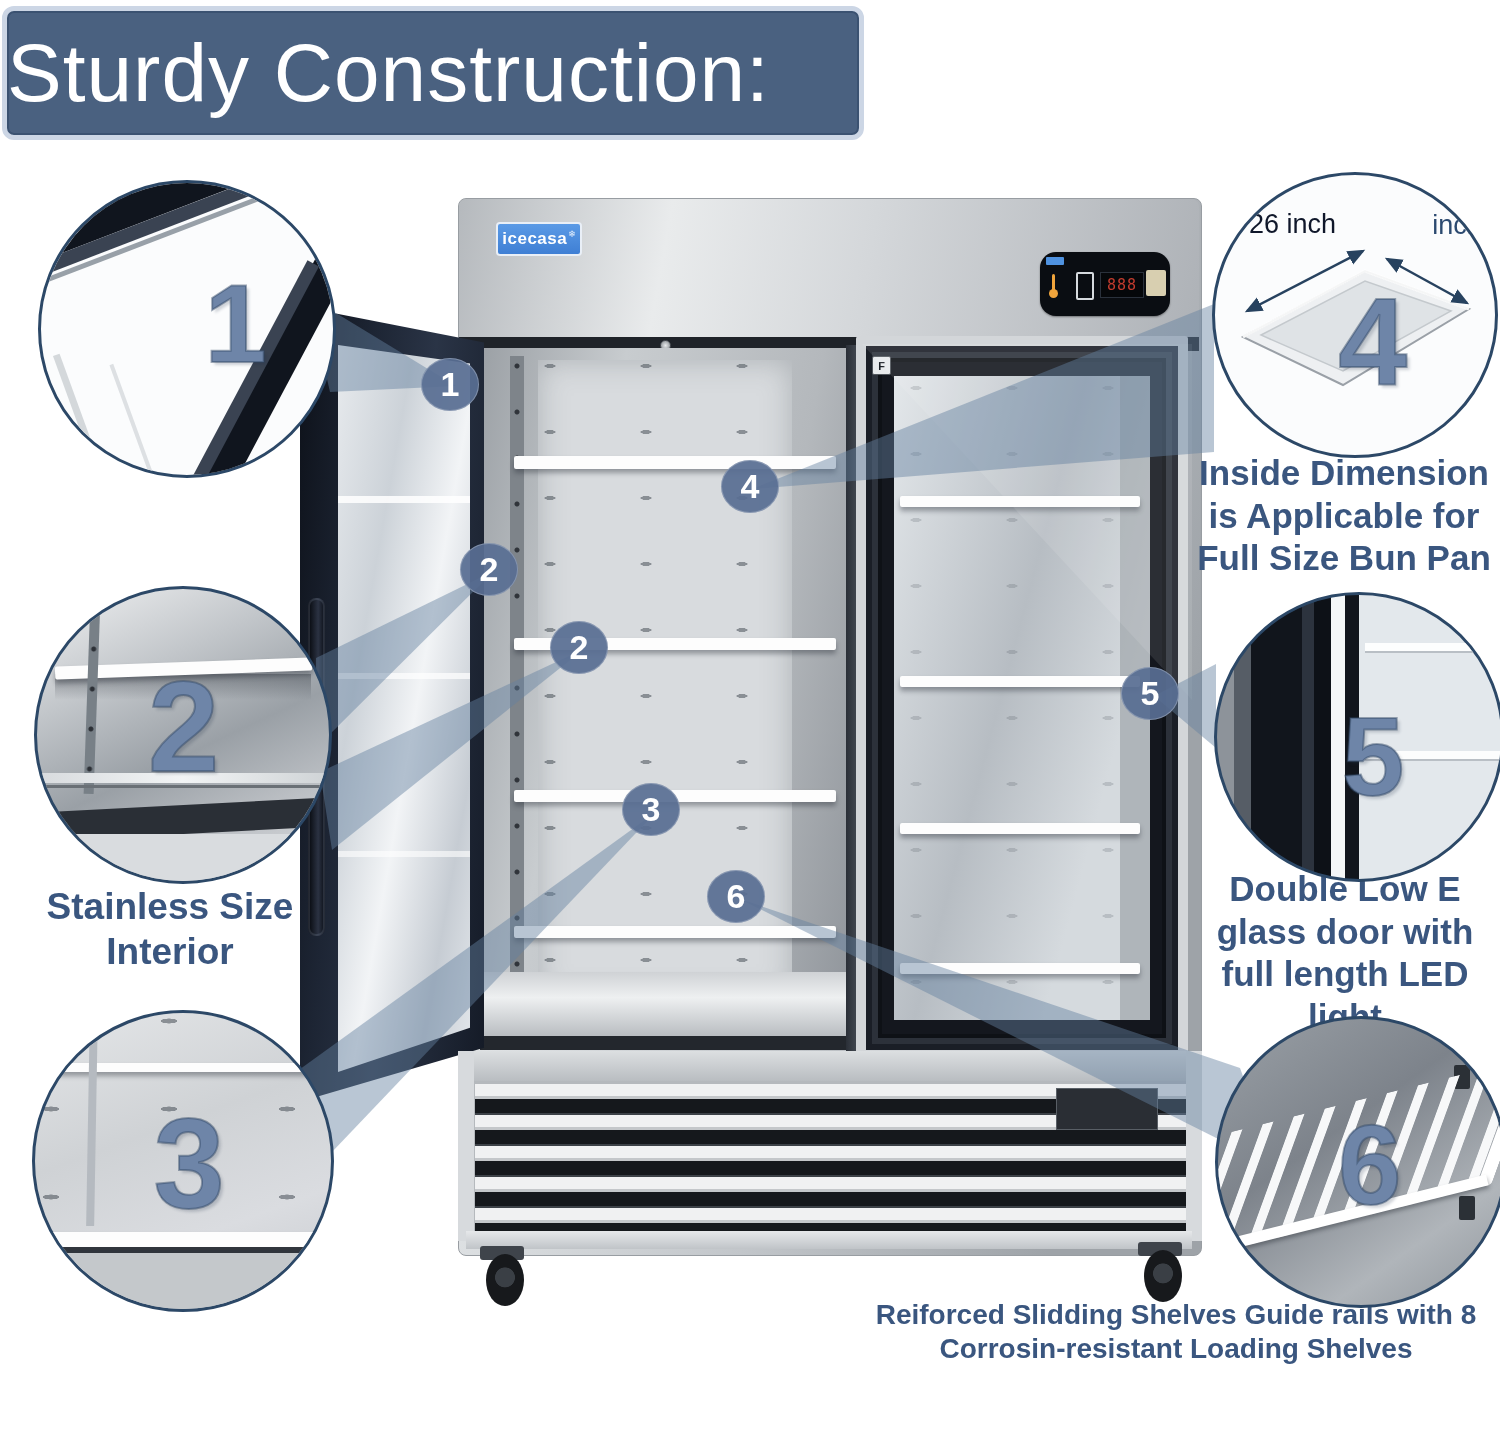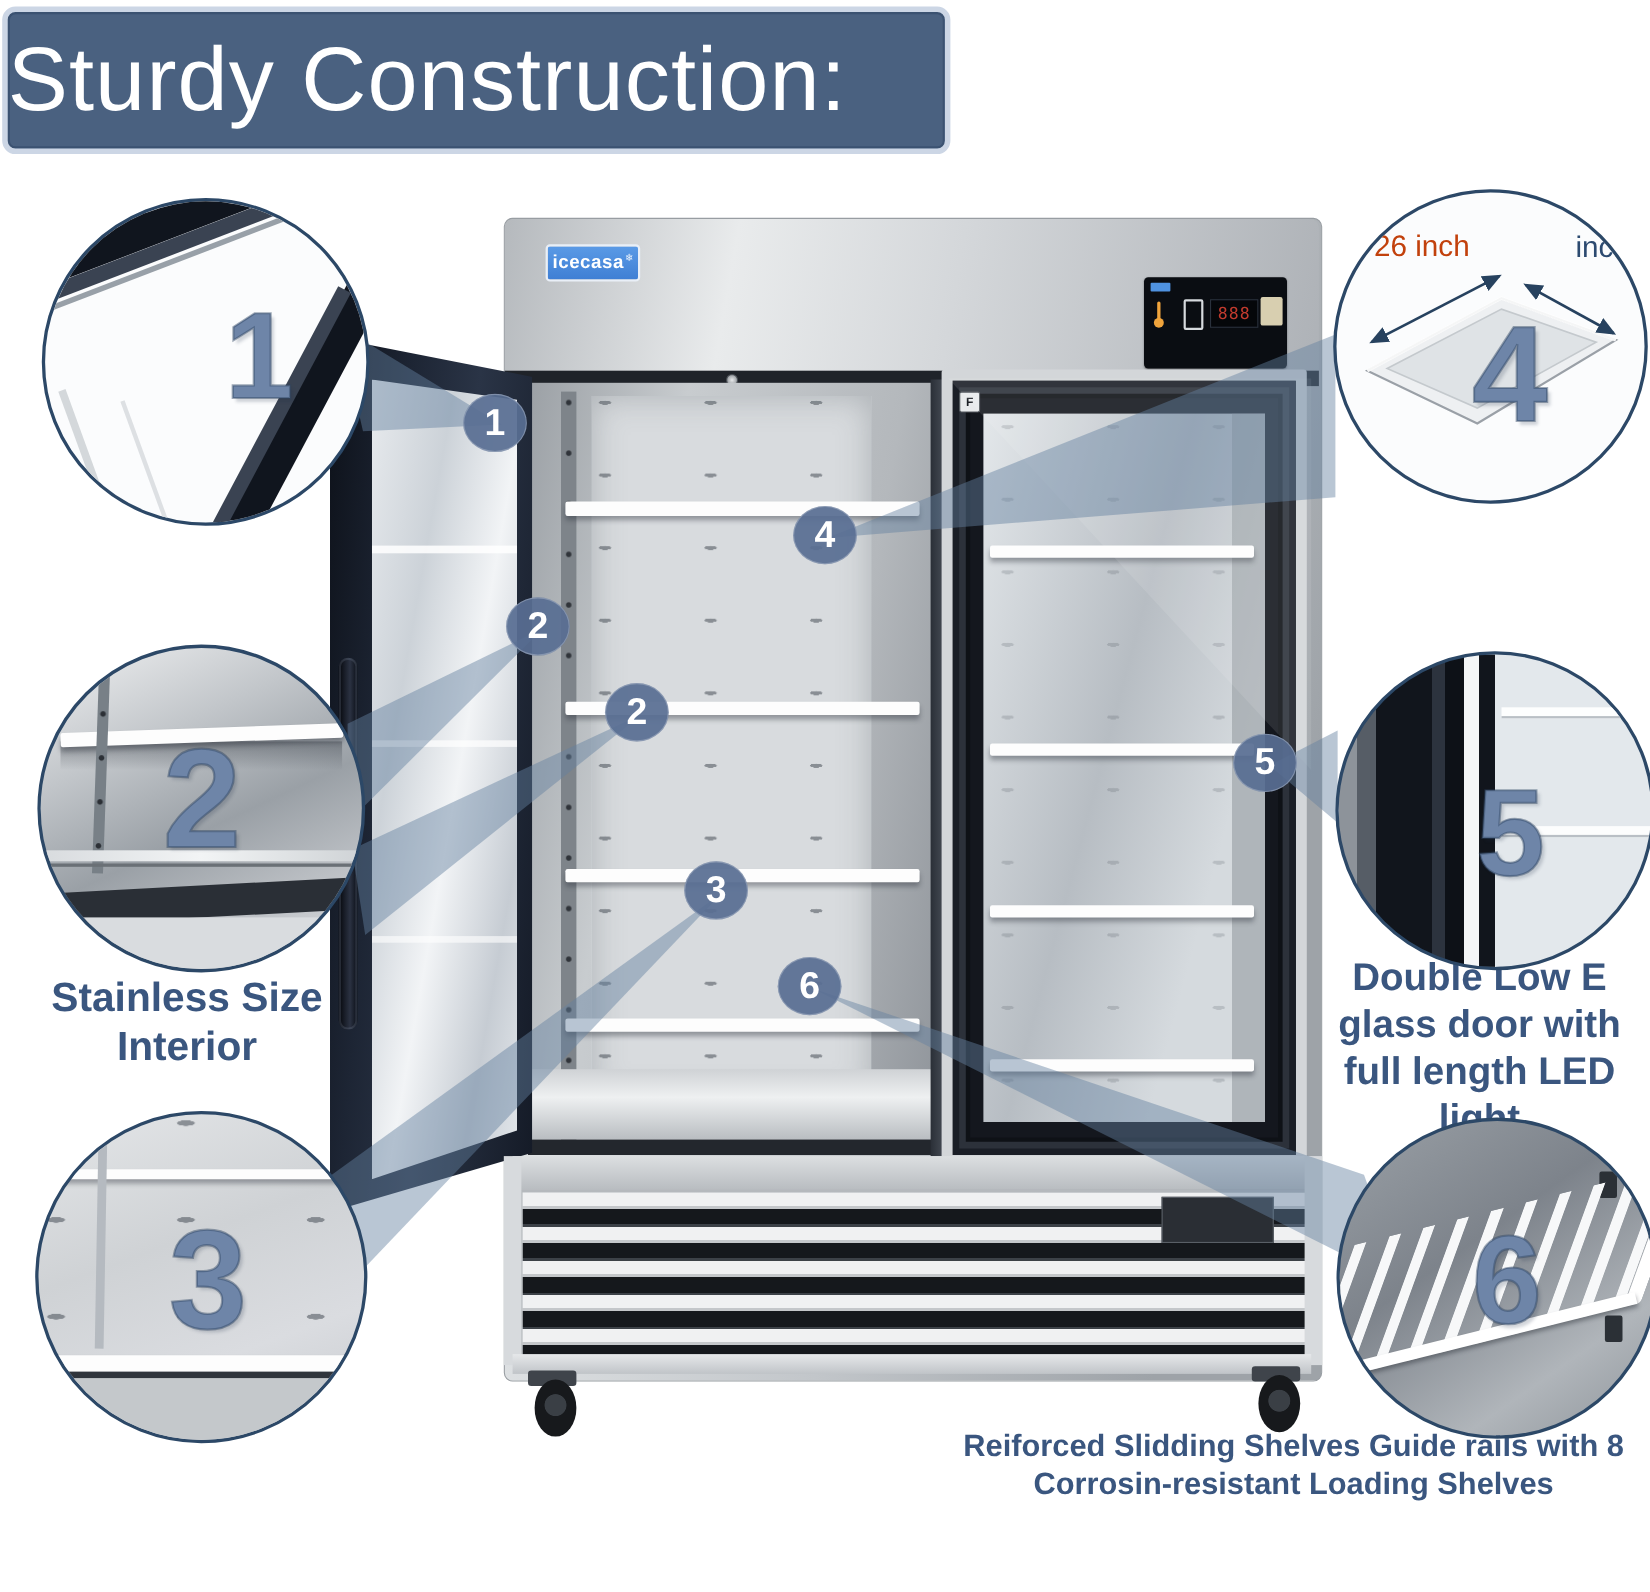--- a/index.html
+++ b/index.html
@@ -51,21 +51,21 @@
     <div class="abs" style="left:459px;top:337px;width:740px;height:14px;background:#1f2329;"></div>
     <div class="abs" style="left:660px;top:340px;width:9px;height:9px;border-radius:50%;background:radial-gradient(#e8eaec,#7d8287);border:1px solid #4c5157;"></div>
     <div class="abs" style="left:946px;top:340px;width:9px;height:9px;border-radius:50%;background:radial-gradient(#e8eaec,#7d8287);border:1px solid #4c5157;"></div>
 
     <div class="abs" style="left:496px;top:222px;width:82px;height:30px;border-radius:4px;border:2px solid #e9eff7;
                 background:linear-gradient(180deg,#5a9ae6,#3f7fd4);display:flex;align-items:center;justify-content:center;">
       <span style="color:#fff;font-size:17px;font-weight:700;letter-spacing:.5px;">icecasa</span>
       <sup style="color:#eaf2fc;font-size:9px;margin-left:1px;margin-top:-10px;">❄</sup>
     </div>
 
-    <div class="abs" style="left:1040px;top:252px;width:130px;height:83px;border-radius:4px;background:#0a0d12;box-shadow:0 1px 2px rgba(0,0,0,.4);">
+    <div class="abs" style="left:1040px;top:252px;width:130px;height:64px;border-radius:16px;background:#0a0d12;box-shadow:0 1px 2px rgba(0,0,0,.4);">
       <div class="abs" style="left:6px;top:5px;width:18px;height:8px;background:#4f92e0;border-radius:1px;"></div>
       <div class="abs" style="left:12px;top:22px;width:3px;height:17px;background:#f0a43c;border-radius:2px;"></div>
       <div class="abs" style="left:9px;top:37px;width:9px;height:9px;background:#f0a43c;border-radius:50%;"></div>
       <div class="abs" style="left:36px;top:20px;width:14px;height:24px;border:2px solid #d6dade;border-radius:2px;"></div>
       <div class="abs" style="left:60px;top:20px;width:42px;height:24px;background:#05070a;border:1px solid #2a313c;
                   display:flex;align-items:center;justify-content:center;">
         <span style="font-family:'DejaVu Sans Mono',monospace;font-size:15px;color:#c23b2e;letter-spacing:1px;">888</span>
       </div>
       <div class="abs" style="left:106px;top:18px;width:20px;height:26px;background:#d8cfb0;border-radius:2px;"></div>
     </div>
@@ -212,24 +212,25 @@
         <marker id="ah" markerWidth="9" markerHeight="8" refX="6" refY="3" orient="auto-start-reverse">
           <path d="M0,0L7,3L0,6z" fill="#27425f"></path>
         </marker>
       </defs>
       <polygon points="28,162 150,96 254,134 128,210" fill="#eef0f2" stroke="#9aa0a7" stroke-width="2"></polygon>
       <polygon points="46,160 150,106 236,136 128,196" fill="#dfe3e6" stroke="#c4c9cd" stroke-width="1.5"></polygon>
       <polyline points="28,162 150,96 254,134" fill="none" stroke="#ffffff" stroke-width="3" opacity="0.9"></polyline>
       <line x1="32" y1="136" x2="148" y2="76" stroke="#27425f" stroke-width="2.5" marker-start="url(#ah)" marker-end="url(#ah)"></line>
       <line x1="172" y1="84" x2="252" y2="128" stroke="#27425f" stroke-width="2.5" marker-start="url(#ah)" marker-end="url(#ah)"></line>
     </svg>
-    <span class="abs" style="left:34px;top:34px;font-size:27px;color:#c2410c;">26 inch</span>
+    <span class="abs" style="left:34px;top:34px;font-size:27px;color:#0f172a;">26 inch</span>
     <span class="abs" style="left:212px;top:8px;width:60px;font-size:27px;color:#2c4a70;text-align:center;line-height:1.05;">19 inch</span>
     <span class="big-num" style="left:44%;top:34%;font-size:124px;">4</span>
   </div>
+  <div class="abs label" style="left:1188px;top:452px;width:312px;font-size:35px;z-index:25;">Inside Dimension is Applicable for Full Size Bun Pan</div>
 
   <div class="abs circle" style="left:1214px;top:592px;width:284px;height:284px;
               background:linear-gradient(90deg,#8d939a 0 6%,#565d66 6% 12%,#11151c 12% 30%,#2c333e 30% 34%,#0d1117 34% 40%,#f4f6f7 40% 45%,#11151c 45% 50%,#e3e8ec 50% 100%);">
     <div class="abs" style="left:52%;top:17%;width:48%;height:8px;background:rgba(255,255,255,.92);border-bottom:2px solid #b9bfc5;"></div>
     <div class="abs" style="left:52%;top:55%;width:48%;height:8px;background:rgba(255,255,255,.88);border-bottom:2px solid #b9bfc5;"></div>
     <span class="big-num" style="left:44%;top:34%;font-size:112px;">5</span>
   </div>
   <div class="abs label" style="left:1190px;top:868px;width:310px;font-size:35px;z-index:25;">Double Low E glass door with full length LED light</div>
 
   <div class="abs circle" style="left:1215px;top:1016px;width:286px;height:286px;

